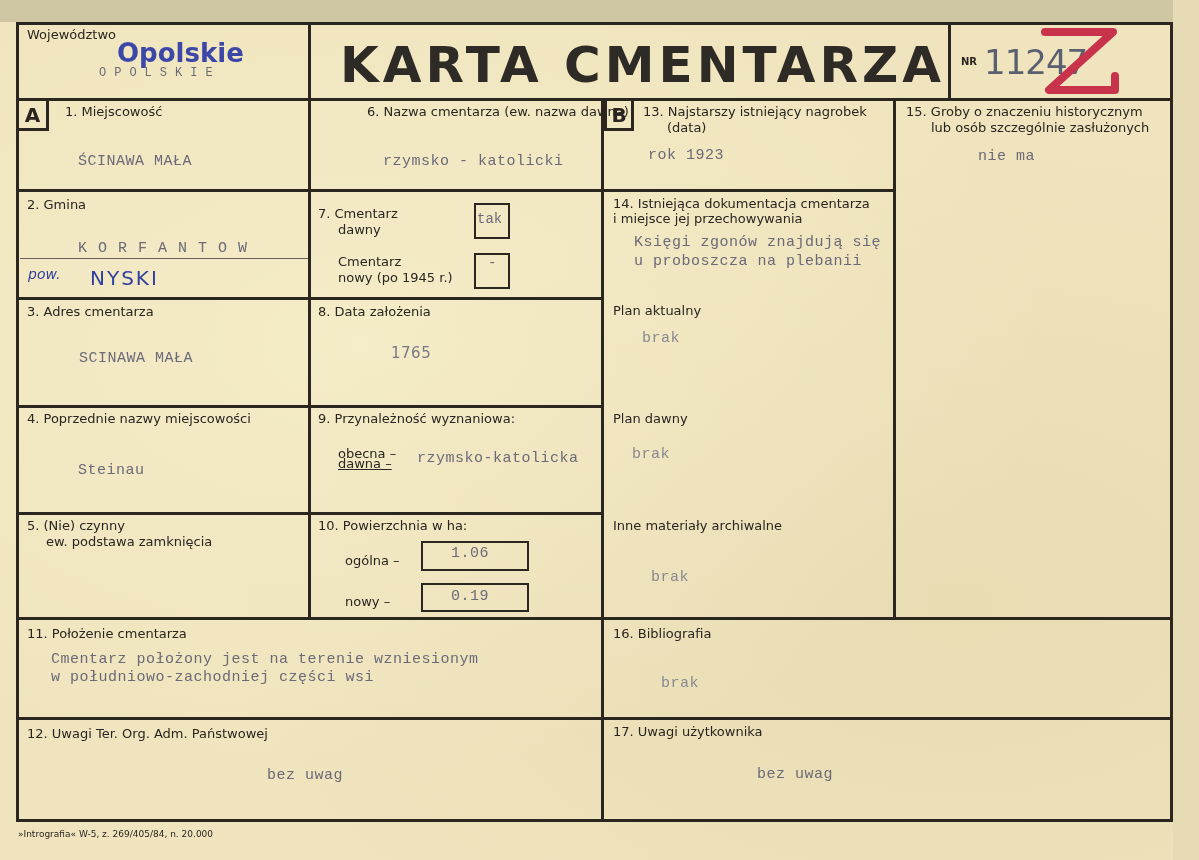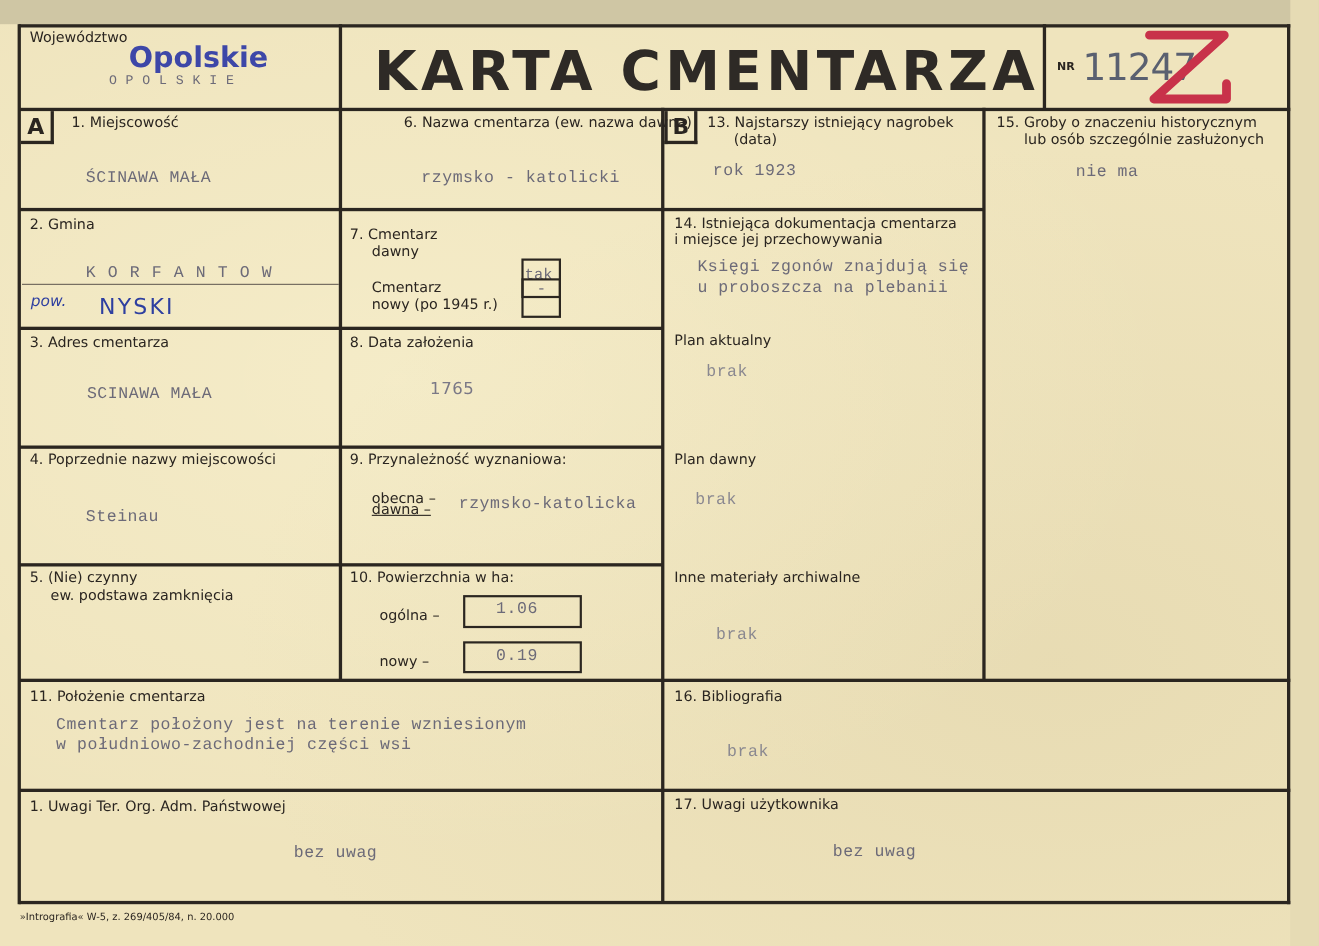--- a/index.html
+++ b/index.html
@@ -120,21 +120,21 @@
   <div class="typed" style="left:78px; top:462px;">Steinau</div>
 
   <div class="label" style="left:27px; top:518px;">5. (Nie) czynny</div>
   <div class="label" style="left:46px; top:534px;">ew. podstawa zamknięcia</div>
 
   <div class="label" style="left:331px; top:104px;margin-left:36px;">6. Nazwa cmentarza (ew. nazwa dawna)</div>
   <div class="typed" style="left:383px; top:153px;">rzymsko - katolicki</div>
 
   <div class="label" style="left:318px; top:206px;">7. Cmentarz</div>
   <div class="label" style="left:338px; top:222px;">dawny</div>
-  <div class="small-box" style="left:474px; top:203px; width:36px; height:36px;margin-top:32px;">
+  <div class="small-box" style="left:474px; top:203px; width:36px; height:36px;">
     <span class="typed" style="left:1px; top:6px; font-size:14px; letter-spacing:0;">tak</span>
   </div>
   <div class="label" style="left:338px; top:254px;">Cmentarz</div>
   <div class="label" style="left:338px; top:270px;">nowy (po 1945 r.)</div>
   <div class="small-box" style="left:474px; top:253px; width:36px; height:36px;">
     <span class="typed" style="left:12px; top:0px; font-size:14px;">-</span>
   </div>
 
   <div class="label" style="left:318px; top:304px;">8. Data założenia</div>
   <div class="typed" style="left:391px; top:344px; font-family:'DejaVu Sans', sans-serif; font-size:15px; color:#7a7886;">1765</div>
@@ -151,21 +151,21 @@
   </div>
   <div class="label" style="left:345px; top:594px;">nowy –</div>
   <div class="small-box" style="left:421px; top:583px; width:108px; height:29px;">
     <span class="typed" style="left:28px; top:3px;">0.19</span>
   </div>
 
   <div class="label" style="left:27px; top:626px;">11. Położenie cmentarza</div>
   <div class="typed" style="left:51px; top:669px;">w południowo-zachodniej części wsi</div>
   <div class="typed" style="left:51px; top:651px;">Cmentarz położony jest na terenie wzniesionym</div>
 
-  <div class="label" style="left:27px; top:726px;">1. Uwagi Ter. Org. Adm. Państwowej</div>
+  <div class="label" style="left:27px; top:726px;">12. Uwagi Ter. Org. Adm. Państwowej</div>
   <div class="typed" style="left:267px; top:767px;">bez uwag</div>
 
   <div class="sect-box" style="left:604px; top:101px; border-left:3px solid #2b2620;">B</div>
   <div class="label" style="left:643px; top:104px;">13. Najstarszy istniejący nagrobek</div>
   <div class="label" style="left:667px; top:120px;">(data)</div>
   <div class="typed" style="left:648px; top:147px;">rok 1923</div>
 
   <div class="label" style="left:613px; top:196px;">14. Istniejąca dokumentacja cmentarza</div>
   <div class="label" style="left:613px; top:211px;">i miejsce jej przechowywania</div>
   <div class="typed" style="left:634px; top:234px;">Księgi zgonów znajdują się</div>

